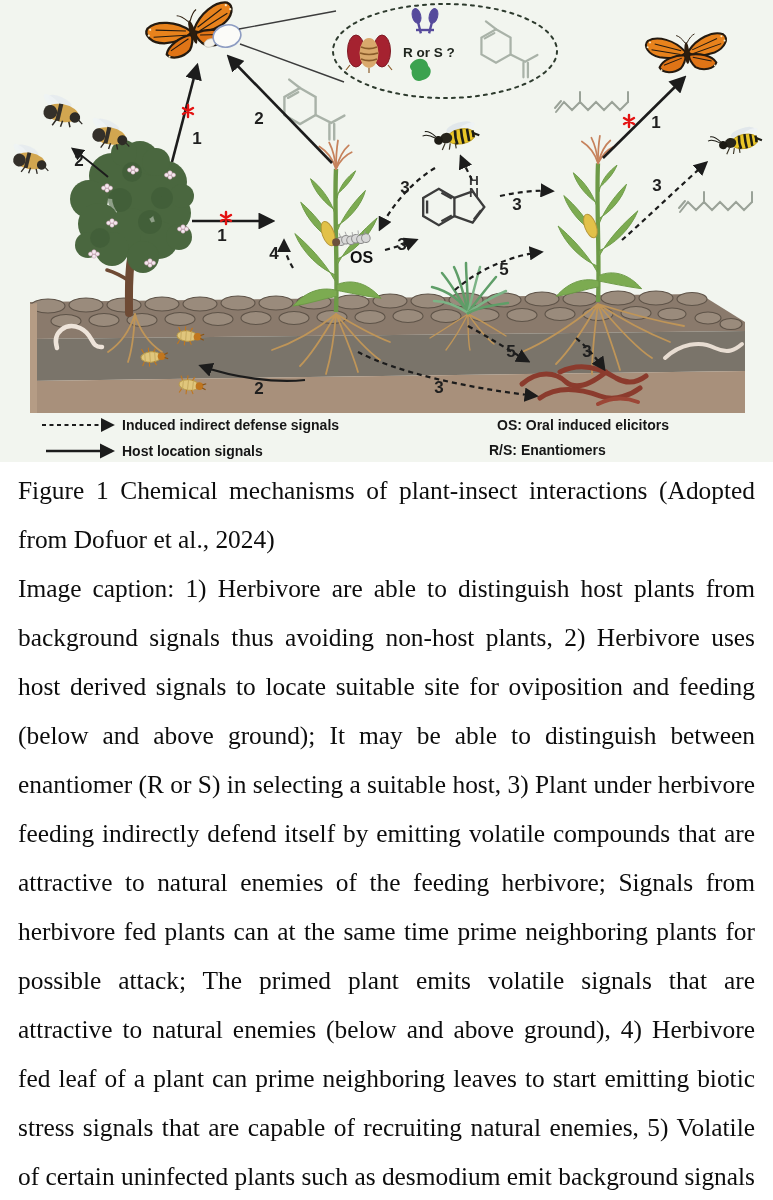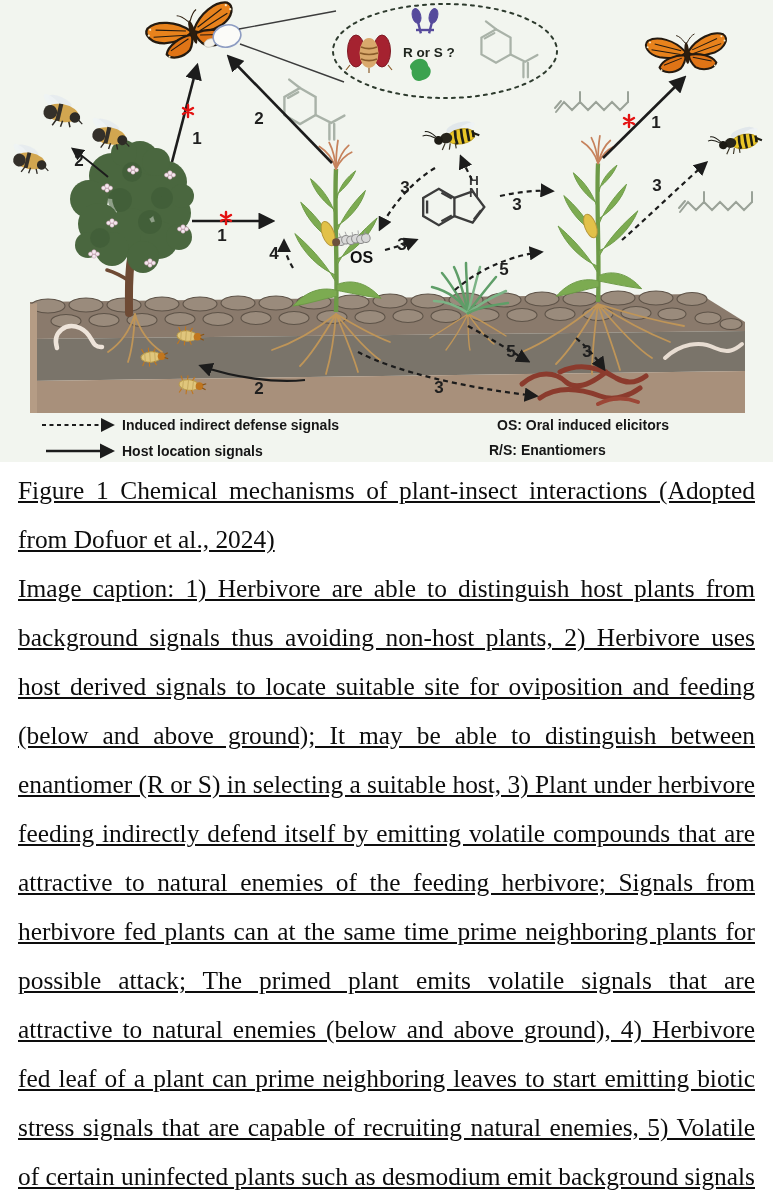--- a/index.html
+++ b/index.html
@@ -1,21 +1,21 @@
 <!DOCTYPE html>
 <html><head>
 <meta charset="utf-8">
 <style>
   html,body{margin:0;padding:0;background:#ffffff;}
   .page{width:773px;margin:0;background:#ffffff;font-family:"Liberation Serif",serif;}
   .figure{width:773px;height:462px;overflow:hidden;}
   .figure svg{display:block;}
   .caption{padding:4px 18px 0 18px;color:#0d0d0d;font-size:25.4px;line-height:49px;
            text-align:justify;font-family:"Liberation Serif",serif;}
-  .caption p{margin:0;text-decoration:underline;}
+  .caption p{margin:0;}
   
   .num{font:bold 17px "Liberation Sans",sans-serif;fill:#1f1f1f;text-anchor:middle;}
   .leg{font:bold 14px "Liberation Sans",sans-serif;fill:#161616;}
   .ros{font:bold 13.5px "Liberation Sans",sans-serif;fill:#20261f;text-anchor:middle;}
   .ostag{font:bold 16px "Liberation Sans",sans-serif;fill:#101010;}
   .chemtext{font:bold 10.5px "Liberation Sans",sans-serif;fill:#3c3c3c;text-anchor:middle;}
 </style>
 </head>
 <body>
 

